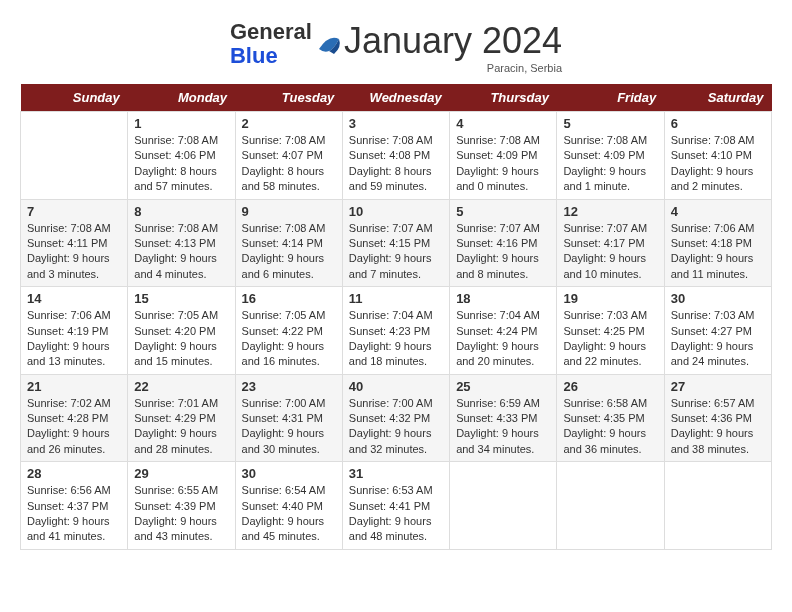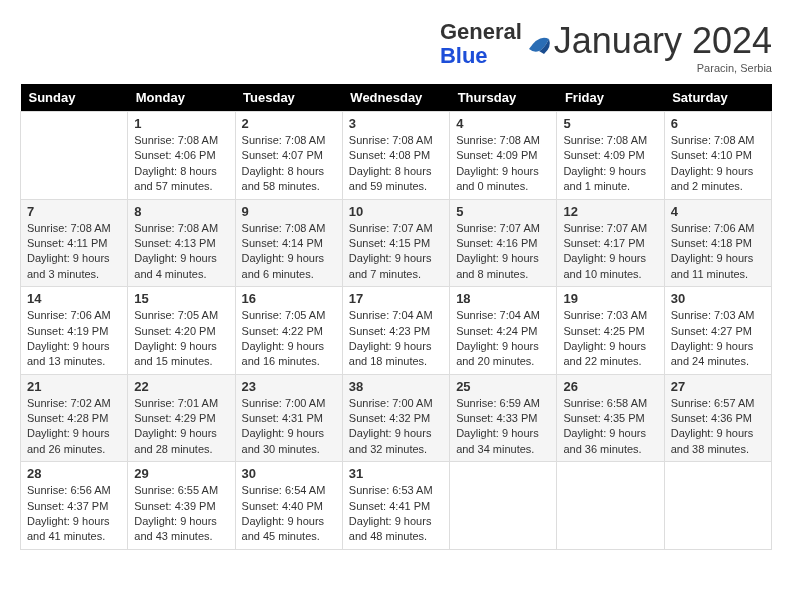--- a/index.html
+++ b/index.html
@@ -5,21 +5,21 @@
     * { box-sizing: border-box; margin: 0; padding: 0; }
     body {
       font-family: Arial, sans-serif;
       background: #fff;
       width: 792px;
       min-height: 612px;
       padding: 20px;
     }
     .header {
       display: flex;
-      justify-content: flex-end;
+      justify-content: center;
       align-items: flex-start;
       margin-bottom: 10px;
     }
     .logo {
       display: flex;
       align-items: center;
     }
     .logo-text {
       font-size: 22px;
       font-weight: bold;
@@ -43,26 +43,27 @@
     .title-block .location {
       font-size: 11px;
       color: #555;
     }
     table {
       width: 100%;
       border-collapse: collapse;
       font-size: 11px;
     }
     th {
-      background-color: #000000;
+      background-color: #7f1d1d;
       color: #fff;
-      text-align: left;
+      text-align: right;
       padding: 6px 8px;
       font-size: 13px;
       font-weight: bold;
+      font-style: italic;
     }
     td {
       border: 1px solid #ddd;
       vertical-align: top;
       padding: 4px 6px;
       width: calc(100% / 7);
       min-height: 80px;
     }
     tr:nth-child(even) td {
       background-color: #f5f5f5;
@@ -211,21 +212,21 @@
           Sunrise: 7:05 AM<br>Sunset: 4:20 PM<br>Daylight: 9 hours and 15 minutes.
         </div>
         </td>
         <td>
           <span class="day-number">16</span>
         <div class="day-info">
           Sunrise: 7:05 AM<br>Sunset: 4:22 PM<br>Daylight: 9 hours and 16 minutes.
         </div>
         </td>
         <td>
-          <span class="day-number">17</span>
+          <span class="day-number">11</span>
         <div class="day-info">
           Sunrise: 7:04 AM<br>Sunset: 4:23 PM<br>Daylight: 9 hours and 18 minutes.
         </div>
         </td>
         <td>
           <span class="day-number">18</span>
         <div class="day-info">
           Sunrise: 7:04 AM<br>Sunset: 4:24 PM<br>Daylight: 9 hours and 20 minutes.
         </div>
         </td>
@@ -255,21 +256,21 @@
           Sunrise: 7:01 AM<br>Sunset: 4:29 PM<br>Daylight: 9 hours and 28 minutes.
         </div>
         </td>
         <td>
           <span class="day-number">23</span>
         <div class="day-info">
           Sunrise: 7:00 AM<br>Sunset: 4:31 PM<br>Daylight: 9 hours and 30 minutes.
         </div>
         </td>
         <td>
-          <span class="day-number">38</span>
+          <span class="day-number">40</span>
         <div class="day-info">
           Sunrise: 7:00 AM<br>Sunset: 4:32 PM<br>Daylight: 9 hours and 32 minutes.
         </div>
         </td>
         <td>
           <span class="day-number">25</span>
         <div class="day-info">
           Sunrise: 6:59 AM<br>Sunset: 4:33 PM<br>Daylight: 9 hours and 34 minutes.
         </div>
         </td>

